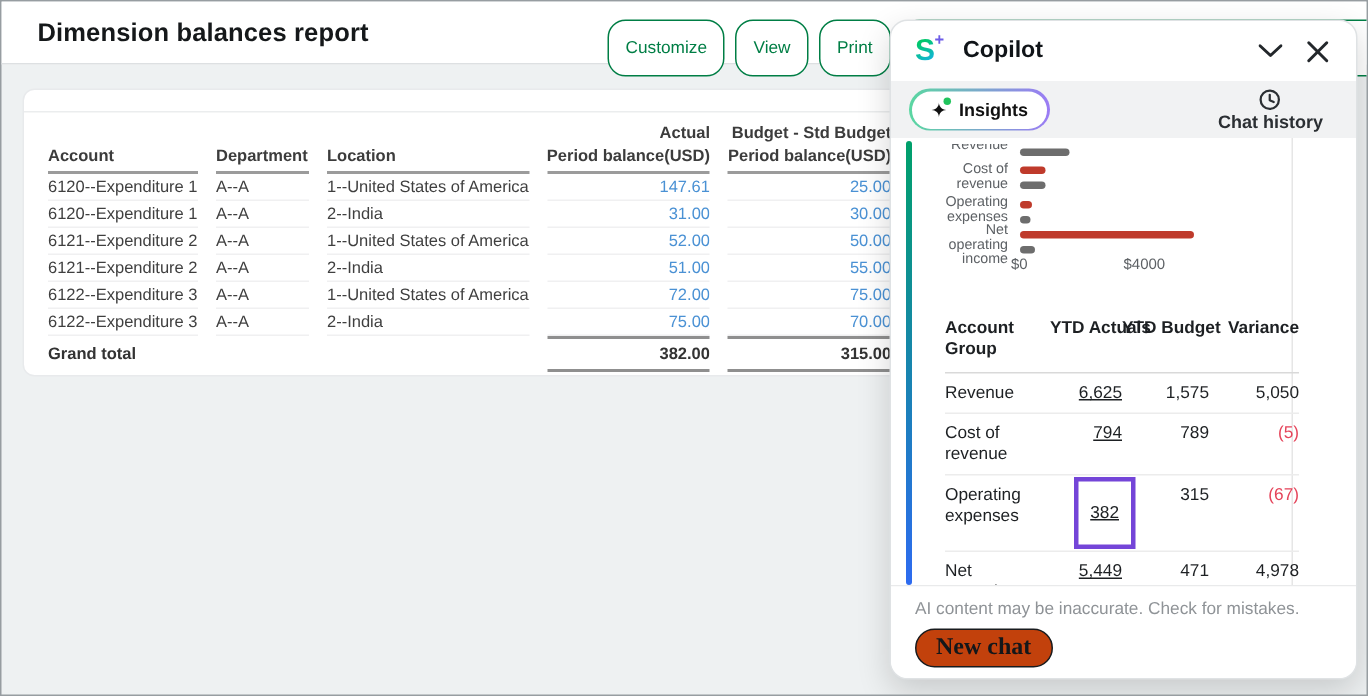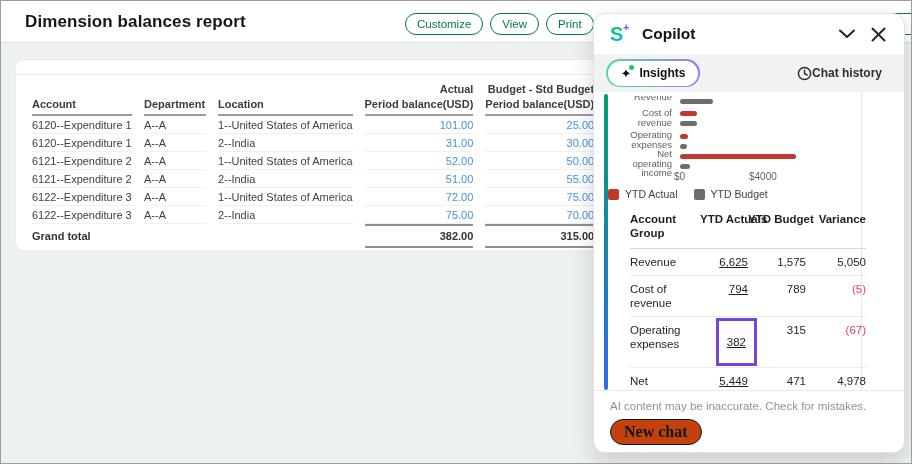--- a/index.html
+++ b/index.html
@@ -6,21 +6,21 @@
   .screen{
     position:relative;width:912px;height:464px;box-sizing:border-box;
     border:1px solid #979da1;background:#eef1f2;overflow:hidden;
     font-family:"Liberation Sans","DejaVu Sans",sans-serif;
     -webkit-font-smoothing:antialiased;
   }
   
   .topbar{position:absolute;top:0;left:0;right:0;height:41px;background:#fff;border-bottom:1px solid #dde0e2;}
   .page-title{position:absolute;left:24px;top:11px;font-size:17px;font-weight:bold;color:#15181a;letter-spacing:.1px;}
   .toolbar{position:absolute;left:404px;top:12px;display:flex;gap:7px;z-index:1;}
-  .btn-green{height:22px;box-sizing:border-box;padding:0 11px;border:1px solid #007e45;border-radius:12px;
+  .btn-green{height:38px;box-sizing:border-box;padding:0 11px;border:1px solid #007e45;border-radius:12px;
     background:#fff;color:#007e45;font-size:11.5px;display:flex;align-items:center;white-space:nowrap;
     font-family:inherit;cursor:pointer;}
   .btn-wide{width:334px;justify-content:flex-start;}
   
   .card{position:absolute;left:14px;top:58px;width:884px;height:190px;background:#fff;
     border:1px solid #e8eaec;border-radius:8px;}
   .card-divider{position:absolute;top:14px;left:0;right:0;height:1px;background:#ebedee;}
   table.report{position:absolute;top:20px;left:4px;border-collapse:separate;border-spacing:12px 0;
     font-size:11px;color:#3f3f3f;table-layout:fixed;}
   table.report th{font-weight:bold;color:#3c3c3c;text-align:left;padding:2px 0 4px;white-space:nowrap;}
@@ -43,21 +43,21 @@
   .icon-btn{background:none;border:none;padding:4px;margin-left:8px;cursor:pointer;display:flex;align-items:center;}
   
   .panel-strip{height:38px;background:#f1f2f3;display:flex;align-items:center;justify-content:space-between;
     padding:0 12px;}
   .insights-wrap{background:linear-gradient(90deg,#5ad7a1,#9b7bf5);padding:1.5px;border-radius:16px;cursor:pointer;}
   .insights-pill{background:#fff;border-radius:15px;height:25px;display:flex;align-items:center;gap:8px;
     padding:0 13px;font-size:12px;font-weight:bold;color:#111;}
   .star{position:relative;font-size:13px;line-height:13px;color:#111;}
   .star::after{content:'';position:absolute;top:-2px;right:-3px;width:5px;height:5px;background:#21c45d;border-radius:50%;}
   .chat-history{display:flex;align-items:center;gap:0;font-size:12px;font-weight:bold;color:#2b2f33;
-    margin-right:4px;background:none;border:none;cursor:pointer;font-family:inherit;}
+    margin-right:4px;background:none;border:none;cursor:pointer;font-family:inherit;flex-direction:column;}
   
   .panel-content{position:relative;height:300px;overflow:hidden;}
   .accent{position:absolute;left:10px;top:2px;bottom:2px;width:4px;border-radius:2px;
     background:linear-gradient(180deg,#00a06a,#2e6bf0);}
   .scroll-divider{position:absolute;right:42px;top:0;bottom:0;width:1px;background:#e6e6e6;}
   .chart{position:absolute;left:14px;top:4px;width:242px;height:86px;overflow:hidden;}
   .c-label{position:absolute;text-align:right;font-size:9.5px;line-height:9.5px;color:#5d6165;}
   .bar{position:absolute;height:5px;border-radius:2.5px;}
   .axis-lbl{position:absolute;top:75px;font-size:10px;color:#5d6165;}
   .legend{position:absolute;left:14px;top:96px;display:flex;gap:16px;align-items:center;
@@ -122,21 +122,21 @@
         <th>Department</th>
         <th>Location</th>
         <th class="r">Period balance(USD)</th>
         <th class="r">Period balance(USD)</th>
         <th></th>
       </tr>
       <tr>
         <td>6120--Expenditure 1</td>
         <td>A--A</td>
         <td>1--United States of America</td>
-        <td class="num">101.00</td>
+        <td class="num">147.61</td>
         <td class="num">25.00</td>
         <td></td>
       </tr>
       <tr>
         <td>6120--Expenditure 1</td>
         <td>A--A</td>
         <td>2--India</td>
         <td class="num">31.00</td>
         <td class="num">30.00</td>
         <td></td>
@@ -238,30 +238,20 @@
         <div class="bar" style="left: 72px; top: 48px; width: 7px; background: rgb(109, 109, 109);"></div>
 
         <div class="c-label" style="left:18px;width:46px;top:53px">Net operating income</div>
         <div class="bar" style="left: 72px; top: 58px; width: 116px; background: rgb(191, 58, 43);"></div>
         <div class="bar" style="left: 72px; top: 68px; width: 10px; background: rgb(109, 109, 109);"></div>
 
         <div class="axis-lbl" style="left:66px">$0</div>
         <div class="axis-lbl" style="left:141px">$4000</div>
       </div>
 
-      <div class="legend">
-        <span class="lg-item">
-          <span class="lg-sq" style="background: rgb(191, 58, 43);"></span>
-          <span>YTD Actual</span>
-        </span>
-        <span class="lg-item">
-          <span class="lg-sq" style="background: rgb(109, 109, 109);"></span>
-          <span>YTD Budget</span>
-        </span>
-      </div>
 
       <table class="cop-table">
         <colgroup>
             <col style="width:70px">
             <col style="width:48px">
             <col style="width:58px">
             <col style="width:60px">
           </colgroup>
         <tbody>
             <tr>

